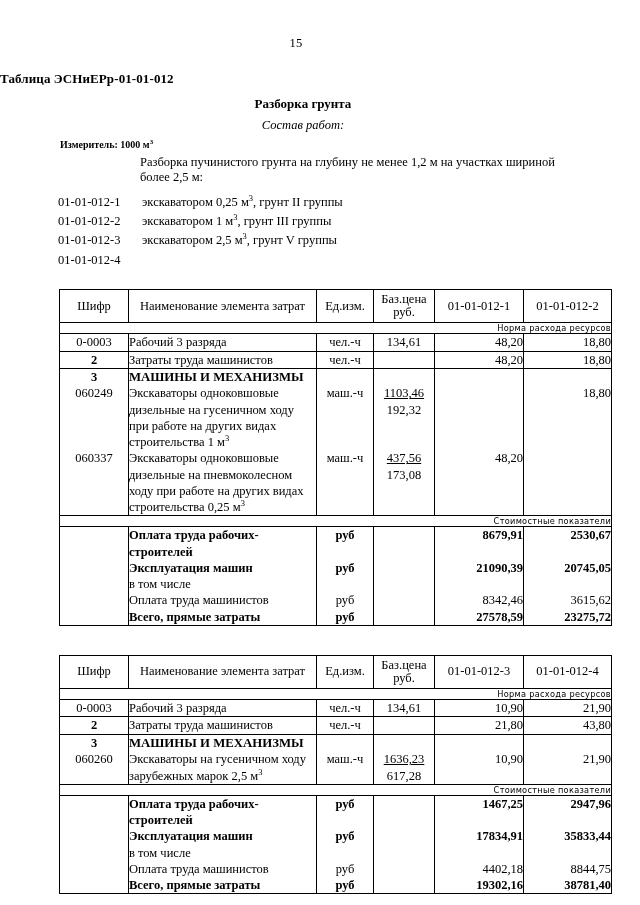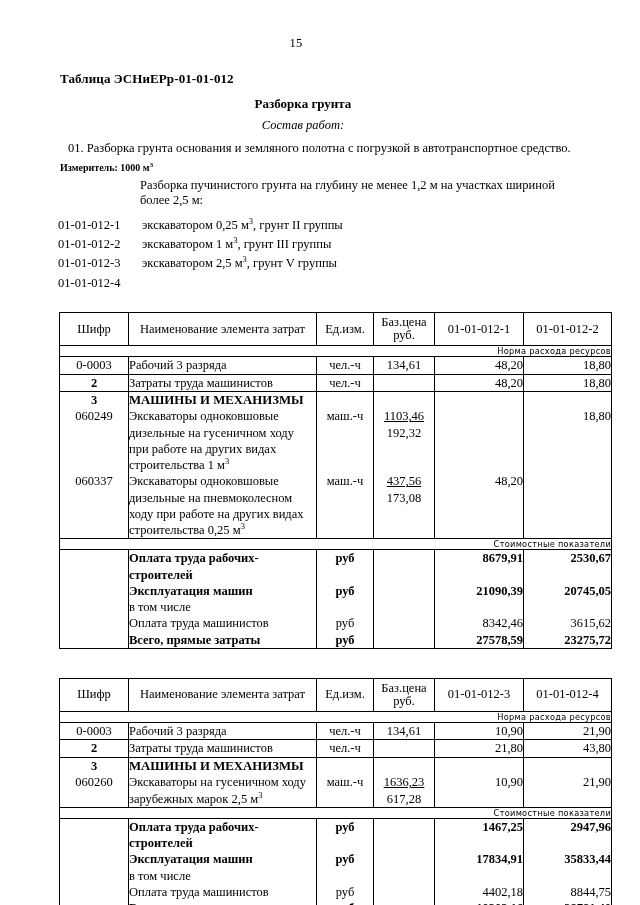--- a/index.html
+++ b/index.html
@@ -24,21 +24,20 @@
   }
   .page-number {
     text-align: center;
     font-size: 12.5px;
     margin-top: 36px;
     letter-spacing: 0.2px;
   }
   .table-code {
     font-weight: bold;
     font-size: 13px;
-    margin-left: 60px;
     margin-top: 20px;
     letter-spacing: 0.1px;
   }
   .doc-title {
     text-align: center;
     font-weight: bold;
     font-size: 13px;
     margin-top: 9px;
     margin-left: 14px;
   }
@@ -175,21 +174,20 @@
 <div class="page">
 
   <div class="page-number">15</div>
 
   <div class="table-code">Таблица  ЭСНиЕРр-01-01-012</div>
 
   <div class="doc-title">Разборка грунта</div>
 
   <div class="works-label">Состав работ:</div>
 
-  <div class="works-desc">01. Разборка грунта основания и земляного полотна с погрузкой в автотранспортное средство.</div>
 
   <div class="measure"><span>Измеритель: 1000 м</span><sup>3</sup></div>
 
   <div class="subhead">Разборка пучинистого грунта на глубину не менее 1,2 м на участках шириной более 2,5 м:</div>
 
   <div class="item-list">
     <div class="item-row">
       <span class="item-code">01-01-012-1</span>
       <span class="item-desc"><span>экскаватором 0,25 м</span><sup>3</sup><span>, грунт II группы</span></span>
     </div>

